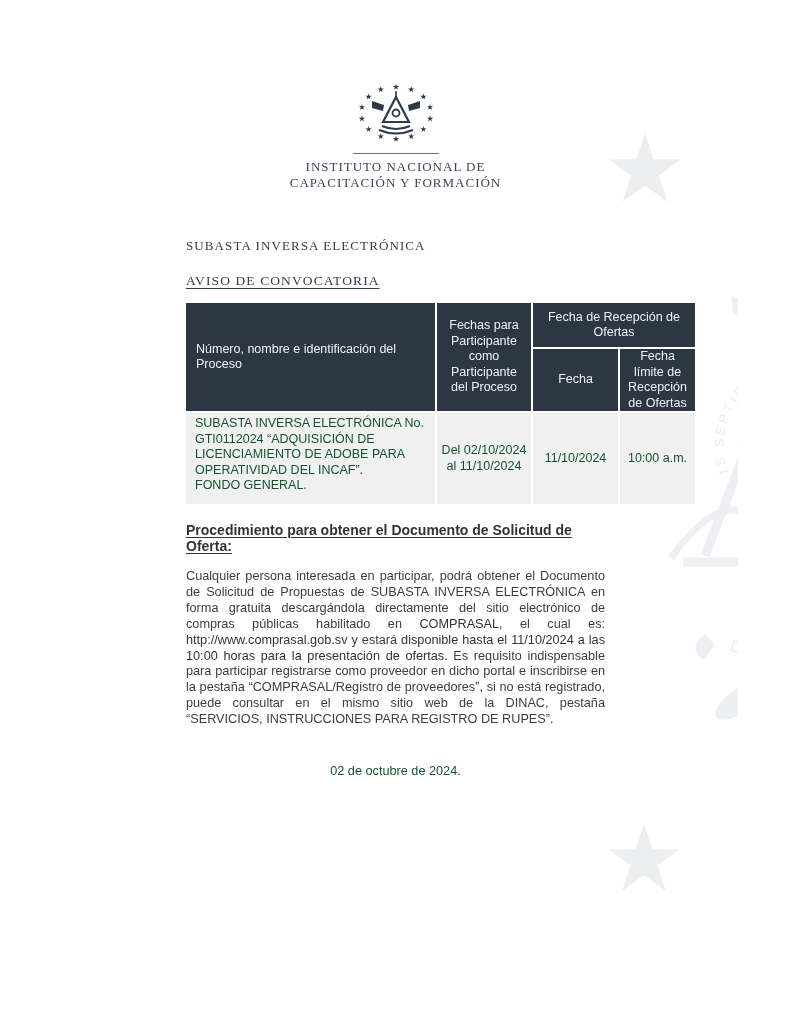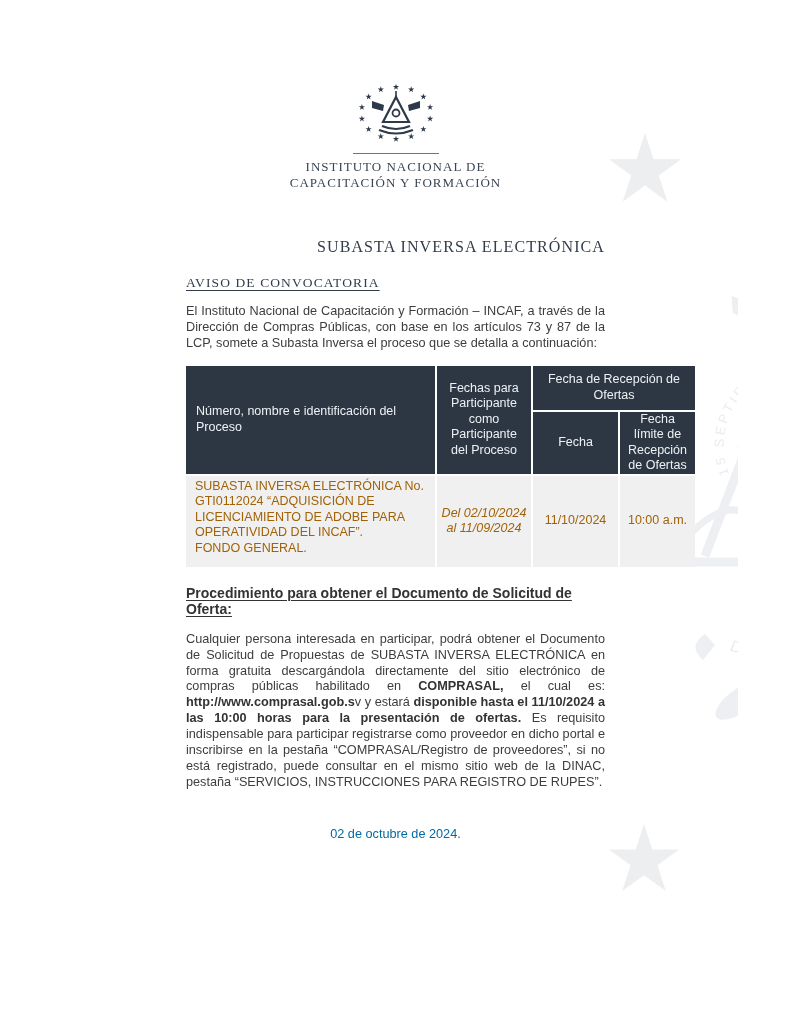--- a/index.html
+++ b/index.html
@@ -19,37 +19,37 @@
   
   .logo-block { display:flex; flex-direction:column; align-items:center; padding-top:82px; }
   .logo-rule { width:86px; height:0; border-top:1px solid #6b7584; margin:7px 0 5px; }
   .inst-name {
     font-family:"Liberation Serif", serif;
     font-size:13px; line-height:16px; letter-spacing:1px;
     color:#3b4654; text-align:center;
   }
 
   .doc-title {
-    margin-top:47px; text-align:right;
+    margin-top:47px; text-align:left;
     font-family:"Liberation Serif", serif;
-    font-size:16px; letter-spacing:1.1px; color:#323d4b;
+    font-size:13px; letter-spacing:1.1px; color:#323d4b;
   }
   .doc-subtitle {
     margin-top:19px; text-align:left;
     font-family:"Liberation Serif", serif;
     font-size:13.5px; letter-spacing:1.1px; color:#323d4b;
     text-decoration:underline; text-underline-offset:3px;
   }
 
   .para {
     margin-top:15px;
     font-size:12.7px; line-height:15.9px;
     text-align:justify; color:#3d3d3d;
   }
-  .para b { font-weight:700; color:#333333; }
+  .para b { font-weight:400; color:#333333; }
   .intro { margin-top:13px; }
 
   
   .doc-table {
     margin-top:14px;
     width:507px;
     display:grid;
     grid-template-columns:249px 94px 85px 75px;
     grid-template-rows:44px 62px 91px;
     gap:2px;
@@ -61,36 +61,36 @@
     display:flex; align-items:center; justify-content:center;
     text-align:center; padding:3px 4px;
   }
   .th.left { justify-content:flex-start; text-align:left; padding-left:10px; padding-right:30px; }
   .c-process  { grid-column:1; grid-row:1 / span 2; }
   .c-register { grid-column:2; grid-row:1 / span 2; }
   .c-group    { grid-column:3 / span 2; grid-row:1; }
   .c-fecha    { grid-column:3; grid-row:2; }
   .c-hora     { grid-column:4; grid-row:2; }
   .td {
-    background:#f0f0f1; color:#a16207;
+    background:#f0f0f1; color:#14532d;
     padding:4px 6px;
     display:flex; flex-direction:column; justify-content:center;
     align-items:center; text-align:center;
   }
   .td.proc { align-items:flex-start; text-align:left; justify-content:flex-start; padding:3px 10px 3px 9px; }
-  .td .nowrap { white-space:nowrap;font-style:italic; }
+  .td .nowrap { white-space:nowrap; }
 
   .procedure-heading {
     margin-top:18px;
     font-size:14px; font-weight:700; color:#333333;
     text-decoration:underline; text-underline-offset:2px;
   }
   .bold-para b { font-weight:700; }
 
-  .date-line { margin-top:36px; text-align:center; font-size:12.7px; color:#0369a1; }
+  .date-line { margin-top:36px; text-align:center; font-size:12.7px; color:#14532d; }
 </style>
 </head>
 <body>
 
 <div class="page">
 
   <div class="watermark-layer">
     <svg width="791" height="1024" viewBox="0 0 791 1024">
       <defs>
         <path id="star" d="M0,-1 L0.2245,-0.309 L0.951,-0.309 L0.363,0.118 L0.588,0.809 L0,0.382 L-0.588,0.809 L-0.363,0.118 L-0.951,-0.309 L-0.2245,-0.309 Z"></path>
@@ -199,37 +199,36 @@
       <div class="logo-rule"></div>
       <div class="inst-name">
         <div>INSTITUTO NACIONAL DE</div>
         <div>CAPACITACIÓN Y FORMACIÓN</div>
       </div>
     </div>
 
     <div class="doc-title">SUBASTA INVERSA ELECTRÓNICA</div>
     <div class="doc-subtitle">AVISO DE CONVOCATORIA</div>
 
-    <p class="para intro">El Instituto Nacional de Capacitación y Formación – INCAF, a través de la Dirección de Compras Públicas, con base en los artículos 73 y 87 de la LCP, somete a Subasta Inversa el proceso que se detalla a continuación:</p>
 
     <div class="doc-table">
       <div class="th left c-process">Número, nombre e identificación del Proceso</div>
       <div class="th c-register">Fechas para Participante como Participante del Proceso</div>
       <div class="th c-group">Fecha de Recepción de Ofertas</div>
       <div class="th c-fecha">Fecha</div>
       <div class="th c-hora">Fecha límite de Recepción de Ofertas</div>
 
       <div class="td proc">
           <div>SUBASTA INVERSA ELECTRÓNICA No. GTI0112024 “ADQUISICIÓN DE LICENCIAMIENTO DE ADOBE PARA OPERATIVIDAD DEL INCAF”.</div>
           <div>FONDO GENERAL.</div>
         </div>
       <div class="td">
         <div class="nowrap">
             <div>Del 02/10/2024</div>
-            <div>al 11/09/2024</div>
+            <div>al 11/10/2024</div>
           </div>
       </div>
       <div class="td">11/10/2024</div>
       <div class="td">10:00 a.m.</div>
     </div>
 
     <div class="procedure-heading">Procedimiento para obtener el Documento de Solicitud de Oferta:</div>
 
     <p class="para"><span>Cualquier persona interesada en participar, podrá obtener el Documento de Solicitud de Propuestas de SUBASTA INVERSA ELECTRÓNICA en forma gratuita descargándola directamente del sitio electrónico de compras públicas habilitado en </span><b>COMPRASAL,</b><span> el cual es: </span><b>http://www.comprasal.gob.s</b><span>v y estará </span><b>disponible hasta el 11/10/2024 a las 10:00 horas para la presentación de ofertas.</b><span> Es requisito indispensable para participar registrarse como proveedor en dicho portal e inscribirse en la pestaña “COMPRASAL/Registro de proveedores”, si no está registrado, puede consultar en el mismo sitio web de la DINAC, pestaña “SERVICIOS, INSTRUCCIONES PARA REGISTRO DE RUPES”.</span></p>
 

